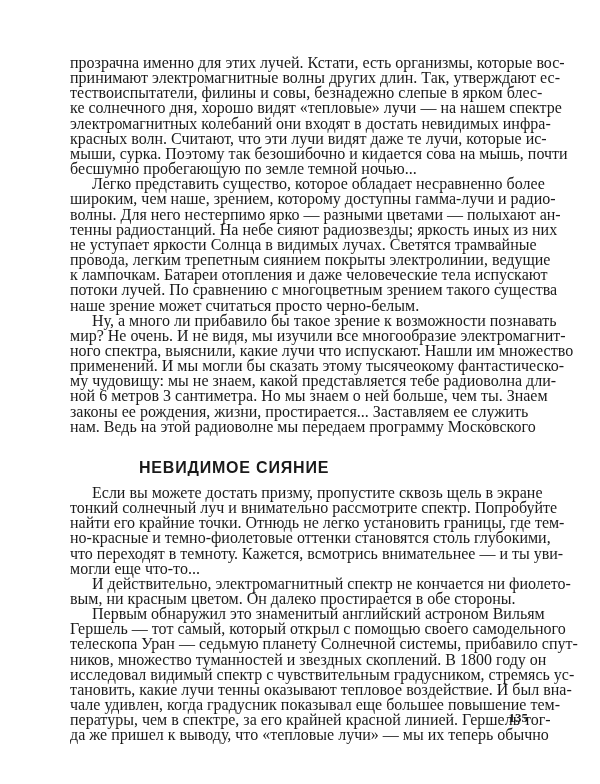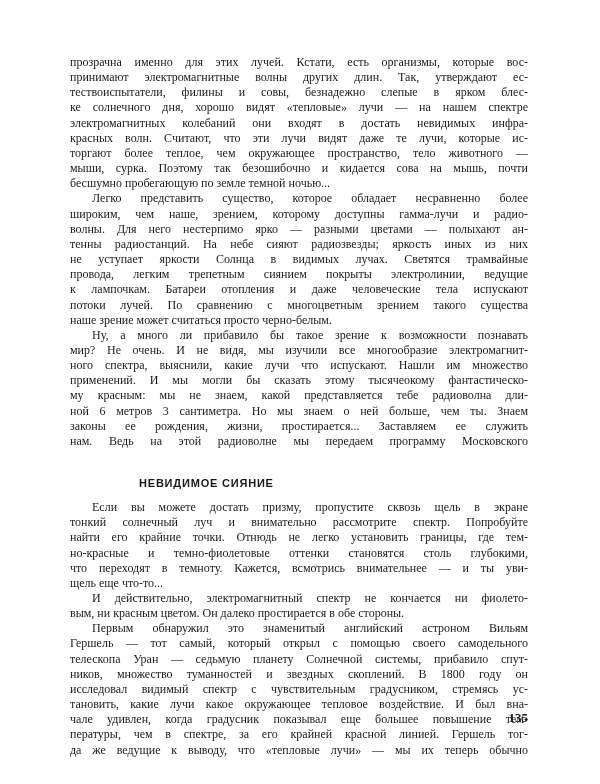--- a/index.html
+++ b/index.html
@@ -10,41 +10,41 @@
     overflow: hidden;
     color: #1a1a1a;
   }
   .page {
     position: absolute;
     left: 70px; top: 55px;
     width: 458px;
   }
   .text {
     font-family: "Liberation Serif", "DejaVu Serif", serif;
-    font-size: 12px;
+    font-size: 16px;
     line-height: 15.15px;
     text-align: justify;
     text-align-last: left;
     margin: 0;
   }
   .p {
     margin: 0;
     text-indent: 0;
   }
   .line {
     display: block;
     text-align: justify;
     text-align-last: justify;
     white-space: nowrap;
   }
   .line.last { text-align-last: left; }
   .heading {
     font-family: "Liberation Sans", "DejaVu Sans", sans-serif;
     font-weight: bold;
-    font-size: 11px;
+    font-size: 16px;
     letter-spacing: 0.8px;
     margin: 27px 0 10px 69px;
     line-height: 14px;
   }
   .page-number {
     position: absolute;
     right: 72px; top: 710px;
     font-family: "Liberation Serif", "DejaVu Serif", serif;
     font-weight: bold;
     font-size: 13px;
@@ -55,69 +55,68 @@
 
 <div class="page">
   <div class="text">
     <p class="p">
       <span class="line">прозрачна именно для этих лучей. Кстати, есть организмы, которые вос-</span>
       <span class="line">принимают электромагнитные волны других длин. Так, утверждают ес-</span>
       <span class="line">тествоиспытатели, филины и совы, безнадежно слепые в ярком блес-</span>
       <span class="line">ке солнечного дня, хорошо видят «тепловые» лучи — на нашем спектре</span>
       <span class="line">электромагнитных колебаний они входят в достать невидимых инфра-</span>
       <span class="line">красных волн. Считают, что эти лучи видят даже те лучи, которые ис-</span>
-      <span class="line">торгают более теплое, чем окружающее пространство, тело животного —</span>
       <span class="line">мыши, сурка. Поэтому так безошибочно и кидается сова на мышь, почти</span>
       <span class="line last">бесшумно пробегающую по земле темной ночью...</span>
     </p>
     <p class="p">
       <span class="line" style="padding-left:22px">Легко представить существо, которое обладает несравненно более</span>
       <span class="line">широким, чем наше, зрением, которому доступны гамма-лучи и радио-</span>
       <span class="line">волны. Для него нестерпимо ярко — разными цветами — полыхают ан-</span>
       <span class="line">тенны радиостанций. На небе сияют радиозвезды; яркость иных из них</span>
       <span class="line">не уступает яркости Солнца в видимых лучах. Светятся трамвайные</span>
       <span class="line">провода, легким трепетным сиянием покрыты электролинии, ведущие</span>
       <span class="line">к лампочкам. Батареи отопления и даже человеческие тела испускают</span>
       <span class="line">потоки лучей. По сравнению с многоцветным зрением такого существа</span>
       <span class="line last">наше зрение может считаться просто черно-белым.</span>
     </p>
     <p class="p">
       <span class="line" style="padding-left:22px">Ну, а много ли прибавило бы такое зрение к возможности познавать</span>
       <span class="line">мир? Не очень. И не видя, мы изучили все многообразие электромагнит-</span>
       <span class="line">ного спектра, выяснили, какие лучи что испускают. Нашли им множество</span>
       <span class="line">применений. И мы могли бы сказать этому тысячеокому фантастическо-</span>
-      <span class="line">му красным: мы не знаем, какой представляется тебе радиоволна дли-</span>
+      <span class="line">му чудовищу: мы не знаем, какой представляется тебе радиоволна дли-</span>
       <span class="line">ной 6 метров 3 сантиметра. Но мы знаем о ней больше, чем ты. Знаем</span>
       <span class="line">законы ее рождения, жизни, простирается... Заставляем ее служить</span>
       <span class="line">нам. Ведь на этой радиоволне мы передаем программу Московского</span>
     </p>
   </div>
 
   <div class="heading">НЕВИДИМОЕ СИЯНИЕ</div>
 
   <div class="text">
     <p class="p">
       <span class="line" style="padding-left:22px">Если вы можете достать призму, пропустите сквозь щель в экране</span>
       <span class="line">тонкий солнечный луч и внимательно рассмотрите спектр. Попробуйте</span>
       <span class="line">найти его крайние точки. Отнюдь не легко установить границы, где тем-</span>
       <span class="line">но-красные и темно-фиолетовые оттенки становятся столь глубокими,</span>
       <span class="line">что переходят в темноту. Кажется, всмотрись внимательнее — и ты уви-</span>
-      <span class="line last">щель еще что-то...</span>
+      <span class="line last">могли еще что-то...</span>
     </p>
     <p class="p">
       <span class="line" style="padding-left:22px">И действительно, электромагнитный спектр не кончается ни фиолето-</span>
       <span class="line last">вым, ни красным цветом. Он далеко простирается в обе стороны.</span>
     </p>
     <p class="p">
       <span class="line" style="padding-left:22px">Первым обнаружил это знаменитый английский астроном Вильям</span>
       <span class="line">Гершель — тот самый, который открыл с помощью своего самодельного</span>
       <span class="line">телескопа Уран — седьмую планету Солнечной системы, прибавило спут-</span>
       <span class="line">ников, множество туманностей и звездных скоплений. В 1800 году он</span>
       <span class="line">исследовал видимый спектр с чувствительным градусником, стремясь ус-</span>
-      <span class="line">тановить, какие лучи какое окружающее тепловое воздействие. И был вна-</span>
+      <span class="line">тановить, какие лучи тенны оказывают тепловое воздействие. И был вна-</span>
       <span class="line">чале удивлен, когда градусник показывал еще большее повышение тем-</span>
       <span class="line">пературы, чем в спектре, за его крайней красной линией. Гершель тог-</span>
-      <span class="line">да же ведущие к выводу, что «тепловые лучи» — мы их теперь обычно</span>
+      <span class="line">да же пришел к выводу, что «тепловые лучи» — мы их теперь обычно</span>
     </p>
   </div>
 </div>
 
 <div class="page-number">135</div>
 
 </body></html>

